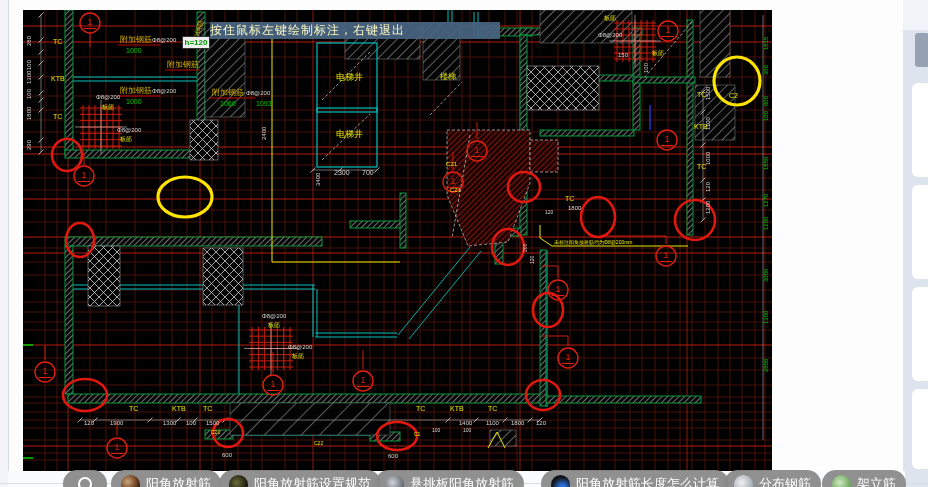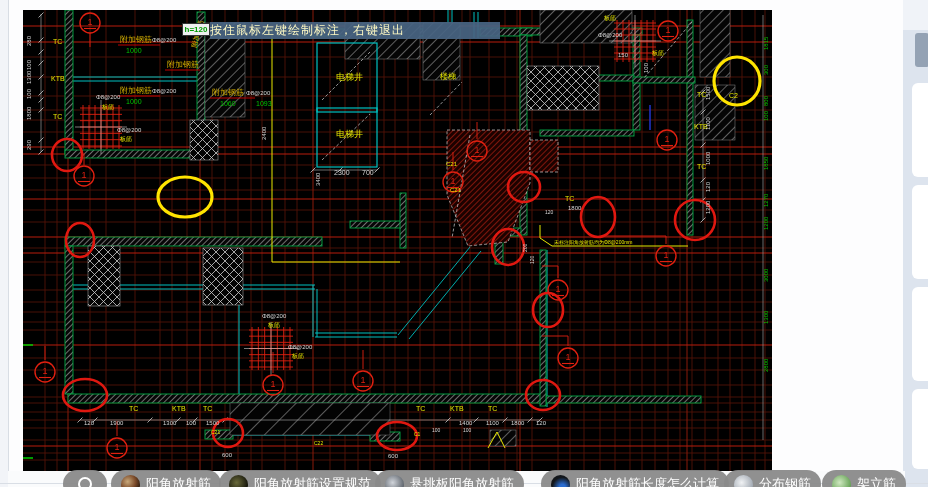--- a/index.html
+++ b/index.html
@@ -9,21 +9,21 @@
   #content-bg{position:absolute;left:8px;top:0;width:897px;height:487px;background:#fdfdfe;}
   #left-strip{position:absolute;left:0;top:0;width:8px;height:487px;background:#f2f4f8;border-right:1px solid #d8dde4;}
   #bottom-strip{position:absolute;left:8px;top:471px;width:897px;height:16px;background:#fafbfc;}
   #bottom-line{position:absolute;left:0;top:483px;width:928px;height:1px;background:#d9dee5;}
   #cad-wrap{position:absolute;left:23px;top:10px;width:749px;height:461px;background:#000;}
   svg{display:block;}
   
   #hint-bar{position:absolute;left:187px;top:12px;width:290px;height:17px;
     background:rgba(72,100,130,0.93);color:#fef9c3;font-size:12px;line-height:17px;
     letter-spacing:1px;}
-  #h-label{position:absolute;left:159px;top:13px;width:26px;height:11px;background:#efefef;
+  #h-label{position:absolute;left:159px;top:26px;width:26px;height:11px;background:#efefef;
     border:1px solid #333;color:#009900;font-size:8px;line-height:11px;text-align:center;font-weight:bold;}
   
   #right-col{position:absolute;left:903px;top:0;width:25px;height:487px;background:#dde4ee;}
   #right-col .topwhite{position:absolute;left:0;top:0;width:25px;height:30px;background:#f0f3f8;}
   #right-col .graybtn{position:absolute;left:12px;top:33px;width:14px;height:34px;background:#94a2b4;border-radius:3px;}
   #right-col .card{position:absolute;left:9px;width:22px;height:94px;background:#ffffff;border-radius:6px;}
   
   .chip{position:absolute;top:470px;height:28px;border-radius:15px;background:rgba(138,138,138,0.95);
     display:flex;align-items:center;gap:6px;padding:0 10px;box-sizing:border-box;color:#fff;
     font-size:13px;white-space:nowrap;cursor:pointer;}

